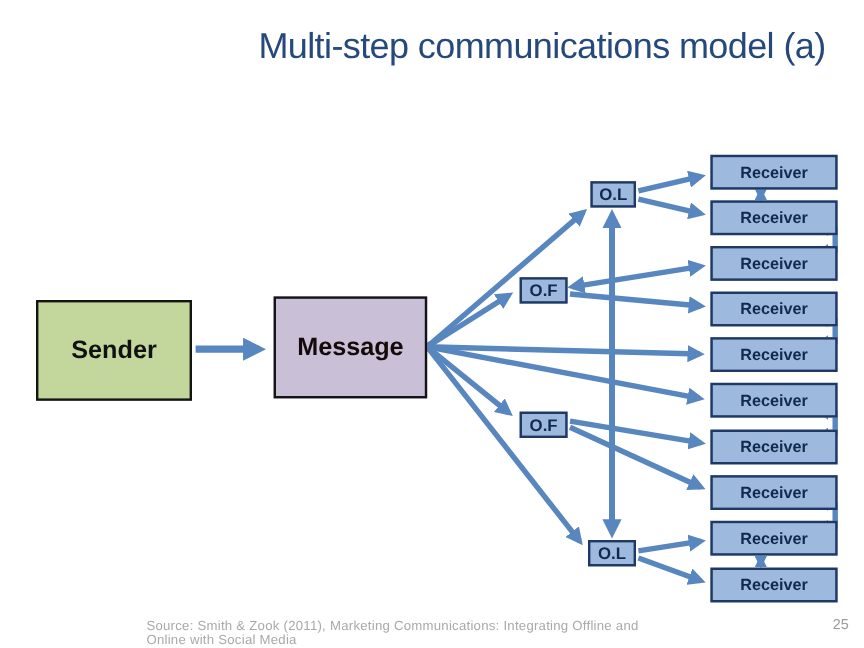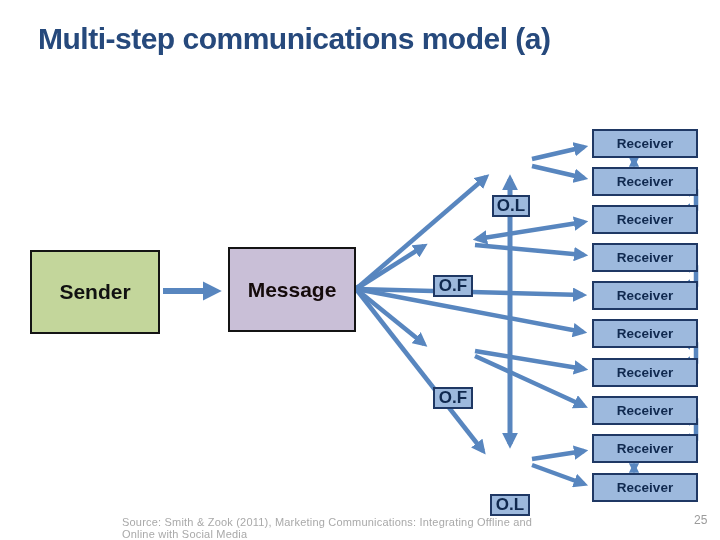--- a/index.html
+++ b/index.html
@@ -2,40 +2,40 @@
 <html><head>
 <meta charset="utf-8">
 <style>
   * { margin: 0; padding: 0; box-sizing: border-box; }
   html,body { width: 720px; height: 540px; }
   body { font-family: "Liberation Sans", sans-serif; background: #ffffff; overflow: hidden; }
   .slide { position: absolute; left: 0; top: 0; width: 720px; height: 540px; background: #ffffff; }
 
   .title {
     position: absolute; left: 38px; top: 22px; width: 650px;
-    font-size: 30px; font-weight: bold; color: #26497C; letter-spacing: -0.5px;
+    font-size: 30px; font-weight: normal; color: #26497C; letter-spacing: -0.5px; text-align: right;
   }
 
   svg.connectors { position: absolute; left: 0; top: 0; width: 720px; height: 540px; }
 
   .box { position: absolute; display: flex; align-items: center; justify-content: center; text-align: center; }
 
   .sender {
     left: 30px; top: 250px; width: 130px; height: 84px;
     background: #C3D69B; border: 2px solid #141414;
     font-size: 21px; font-weight: bold; color: #111111;
   }
   .message {
     left: 228px; top: 247px; width: 128px; height: 85px;
     background: #C9BFD7; border: 2px solid #141414;
     font-size: 21px; font-weight: bold; color: #140a0a;
   }
   .node {
     background: #9DB9DD; border: 2px solid #1F3864;
-    font-size: 17px; font-weight: bold; color: #10294F; margin-top: 44px;
+    font-size: 14px; font-weight: bold; color: #10294F;
   }
   .ol-top    { left: 492px; top: 151px; width: 38px; height: 22px; }
   .of-top    { left: 433px; top: 231px; width: 40px; height: 22px; }
   .of-bottom { left: 433px; top: 343px; width: 40px; height: 22px; }
   .ol-bottom { left: 490px; top: 450px; width: 40px; height: 22px; }
 
   .receiver {
     left: 592px; width: 106px; height: 29px;
     background: #9DB9DD; border: 2px solid #1F3864;
     font-size: 13.5px; font-weight: bold; color: #10294F;

